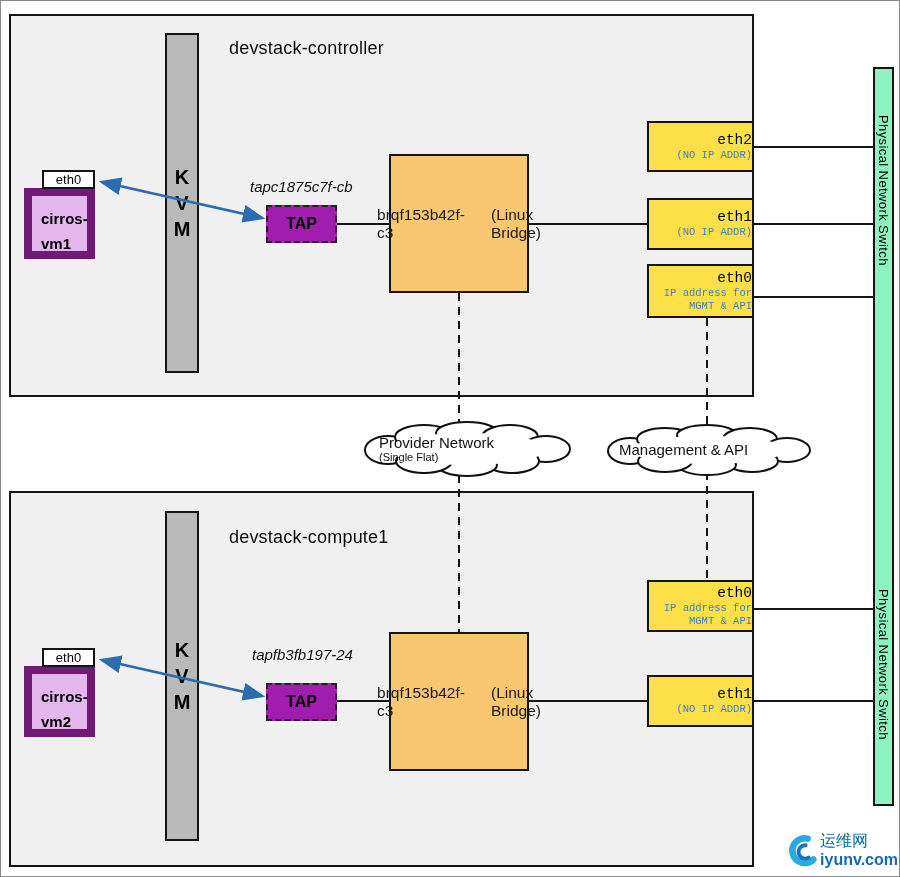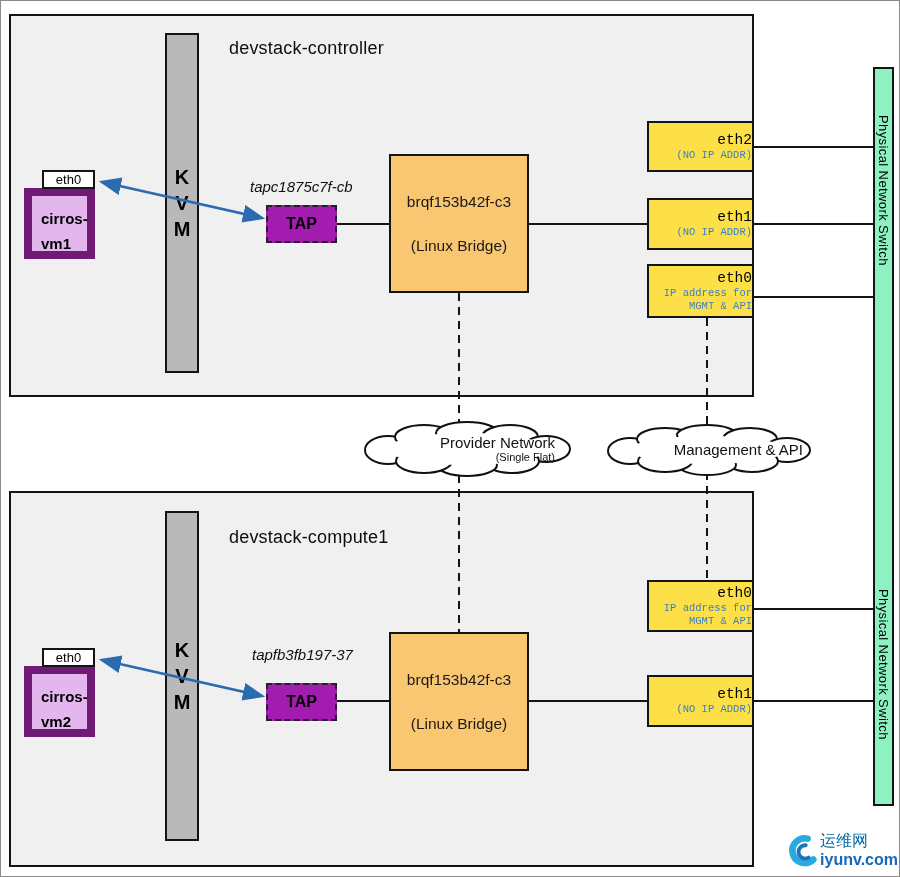--- a/index.html
+++ b/index.html
@@ -30,21 +30,21 @@
   .tap-label { position:absolute; font-size:15px; color:#111; z-index:3;font-style:italic; }
   #tapl-ctrl { left:249px; top:177px; }
   #tapl-cmp  { left:251px; top:645px; }
 
   .tap { position:absolute; left:265px; width:71px; height:38px; background:#a21caf; border:2px dashed #222;
          display:flex; align-items:center; justify-content:center; font-weight:bold; font-size:16px; z-index:3; }
   #tap-ctrl { top:204px; }
   #tap-cmp  { top:682px; }
 
   .bridge { position:absolute; left:388px; width:140px; height:139px; background:#f9c672; border:2px solid #141414;
-            display:flex; flex-direction:column; align-items:center; justify-content:center; gap:26px;
+            display:flex; flex-direction:row; align-items:center; justify-content:center; gap:26px;
             font-size:15.5px; color:#1a1a1a; z-index:3; }
   #bridge-ctrl { top:153px; }
   #bridge-cmp  { top:631px; }
 
   .nic { position:absolute; left:646px; width:107px; background:#fde047; border:2px solid #141414;
          display:flex; flex-direction:column; align-items:flex-end; justify-content:center; z-index:3;font-family:Liberation Mono, monospace; }
   .nic-name { font-size:14.5px; color:#000; line-height:17px; }
   .nic-note { font-size:10.5px; color:#3d7fc1; line-height:13px; }
   #nic-eth2  { top:120px; height:51px; }
   #nic-eth1c { top:197px; height:52px; }
@@ -54,21 +54,21 @@
 
   #switch-bar { position:absolute; left:872px; top:66px; width:21px; height:739px; background:#8ef1c1;
                 border:2px solid #141414; z-index:3; }
   .switch-text { position:absolute; writing-mode:vertical-rl; font-size:13px; color:#000; left:1px;
                  white-space:nowrap; letter-spacing:0.4px; }
   #swt1 { top:46px; }
   #swt2 { top:520px; }
 
   #connectors { position:absolute; left:0; top:0; z-index:5; pointer-events:none; }
 
-  .cloud-label { position:absolute; text-align:right; z-index:6; color:#111; }
+  .cloud-label { position:absolute; text-align:left; z-index:6; color:#111; }
   #cloud1-label { left:378px; top:433px; width:176px; }
   #cloud2-label { left:618px; top:440px; width:184px; }
   .cloud-title { font-size:15px; line-height:17px; }
   .cloud-sub   { font-size:11px; line-height:13px; }
 
   #watermark { position:absolute; left:781px; top:823px; width:116px; height:51px; display:flex;
                align-items:center; z-index:6; }
   .wm-text { display:flex; flex-direction:column; line-height:19px; margin-left:2px; }
   .wm-cn   { font-size:16px; color:#0369a1; }
   .wm-site { font-size:16px; font-weight:bold; color:#1668b8; }
@@ -102,21 +102,21 @@
   <div class="vm-tab" id="vm1-tab">eth0</div>
 
   <div class="vm" id="vm2">
     <div>cirros-</div>
     <div>vm2</div>
   </div>
   <div class="vm-tab" id="vm2-tab">eth0</div>
 
   <div class="tap-label" id="tapl-ctrl">tapc1875c7f-cb</div>
   <div class="tap" id="tap-ctrl">TAP</div>
-  <div class="tap-label" id="tapl-cmp">tapfb3fb197-37</div>
+  <div class="tap-label" id="tapl-cmp">tapfb3fb197-24</div>
   <div class="tap" id="tap-cmp">TAP</div>
 
   <div class="bridge" id="bridge-ctrl">
     <div>brqf153b42f-c3</div>
     <div>(Linux Bridge)</div>
   </div>
   <div class="bridge" id="bridge-cmp">
     <div>brqf153b42f-c3</div>
     <div>(Linux Bridge)</div>
   </div>

